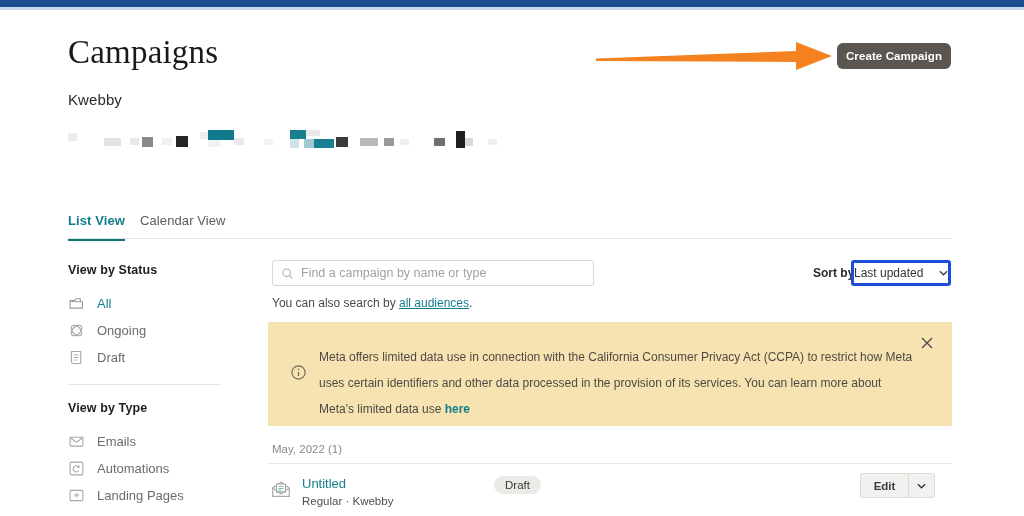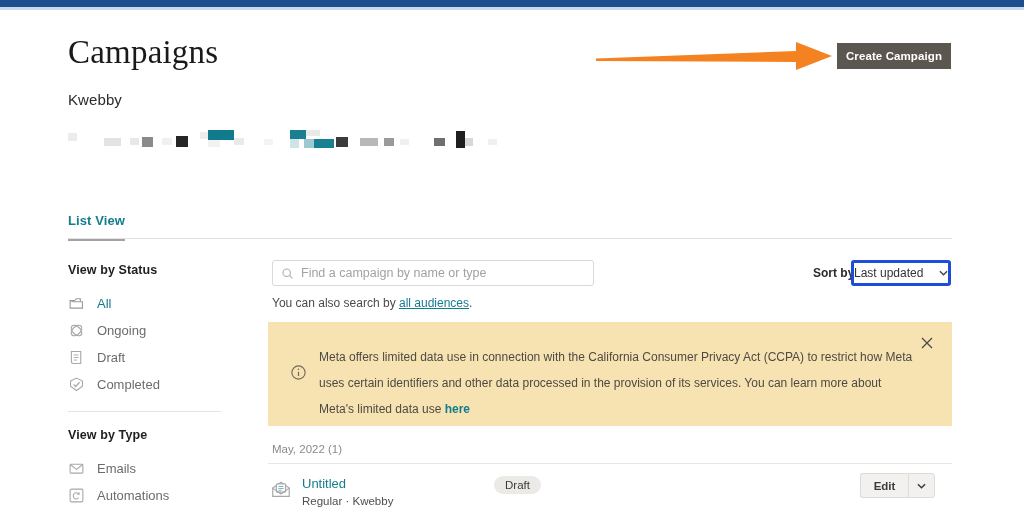--- a/index.html
+++ b/index.html
@@ -25,39 +25,39 @@
   .account-name {
     position: absolute; left: 68px; top: 91px;
     font-size: 15px; color: #2b2b2b; letter-spacing: .1px;
   }
 
   
   .create-btn {
     position: absolute; left: 837px; top: 43px;
     width: 114px; height: 26px;
     background: #5b5650; color: #fff;
-    border: none; border-radius: 0;
+    border: none; border-radius: 6px;
     font-family: "Liberation Sans", sans-serif;
     font-size: 11.5px; font-weight: bold;
     letter-spacing: .1px; cursor: pointer;
     display: flex; align-items: center; justify-content: center;
   }
   .anno-arrow { position: absolute; left: 596px; top: 38px; width: 240px; height: 36px; pointer-events: none; }
 
   
   .pixel-nav { position: absolute; left: 68px; top: 128px; width: 440px; height: 22px; }
   .px { position: absolute; }
 
   
   .tabs { position: absolute; left: 68px; top: 213px; width: 884px; height: 26px; }
   .tab {
     position: absolute; top: 0; font-size: 13px; padding-bottom: 10px;
     cursor: pointer; letter-spacing: .1px;
   }
-  .tab.active { left: 0; color: #147d8c; font-weight: bold; border-bottom: 3px solid #a3a3a3; }
+  .tab.active { left: 0; color: #147d8c; font-weight: bold; border-bottom: 3px solid #0f766e; }
   .tab.inactive { left: 72px; color: #5c5c5c; }
   .tabs-rule { position: absolute; left: 68px; top: 238px; width: 884px; height: 1px; background: #e2e2e2; }
 
   
   .sidebar { position: absolute; left: 68px; top: 263px; width: 155px; }
   .side-head {
     font-size: 12.5px; font-weight: bold; color: #1f1f1f;
     letter-spacing: .1px; margin-bottom: 13px;
   }
   .side-item {
@@ -185,20 +185,21 @@
       <div class="px" style="left: 316px; top: 10px; width: 10px; height: 8px; background: rgb(154, 154, 154);"></div>
       <div class="px" style="left: 332px; top: 11px; width: 9px; height: 6px; background: rgb(239, 239, 239);"></div>
       <div class="px" style="left: 366px; top: 10px; width: 11px; height: 8px; background: rgb(111, 111, 111);"></div>
       <div class="px" style="left: 388px; top: 3px; width: 9px; height: 17px; background: rgb(31, 31, 31);"></div>
       <div class="px" style="left: 397px; top: 10px; width: 8px; height: 8px; background: rgb(216, 216, 216);"></div>
       <div class="px" style="left: 420px; top: 11px; width: 9px; height: 6px; background: rgb(240, 240, 240);"></div>
     </div>
 
   <div class="tabs">
     <div class="tab active">List View</div>
+    <div class="tab inactive">Calendar View</div>
   </div>
   <div class="tabs-rule"></div>
 
   <div class="sidebar">
     <div class="side-head">View by Status</div>
 
     <div class="side-item active">
       <svg class="ico" viewBox="0 0 20 20" fill="none" stroke="#9a9a9a" stroke-width="1.3">
         <path d="M2.5 6.5 L8 6.5 L9.6 4.4 L14.5 4.4 L14.5 8"></path>
         <path d="M2.5 6.5 L2.5 15.5 L17 15.5 L17 8 L6 8 Z"></path>
@@ -215,27 +216,20 @@
     </div>
 
     <div class="side-item">
       <svg class="ico" viewBox="0 0 20 20" fill="none" stroke="#a8a8a8" stroke-width="1.3">
         <path d="M4 3 H15 V17 H6 A2 2 0 0 1 4 15 Z"></path>
         <path d="M6.8 7 H12.4 M6.8 10 H12.4 M6.8 13 H10.5" stroke-width="1.1"></path>
       </svg>
       <span>Draft</span>
     </div>
 
-    <div class="side-item">
-      <svg class="ico" viewBox="0 0 20 20" fill="none" stroke="#a8a8a8" stroke-width="1.3">
-        <path d="M3 6 L10 2.5 L17 6 L17 12 L10 17 L3 12 Z"></path>
-        <path d="M6.5 9.8 L9 12.3 L13.6 7.3" stroke-width="1.5"></path>
-      </svg>
-      <span>Completed</span>
-    </div>
 
     <div class="side-divider"></div>
 
     <div class="side-head">View by Type</div>
 
     <div class="side-item">
       <svg class="ico" viewBox="0 0 20 20" fill="none" stroke="#a8a8a8" stroke-width="1.3">
         <rect x="2.5" y="5" width="15" height="10.5" rx="1"></rect>
         <path d="M2.9 5.6 L10 11 L17.1 5.6"></path>
       </svg>

